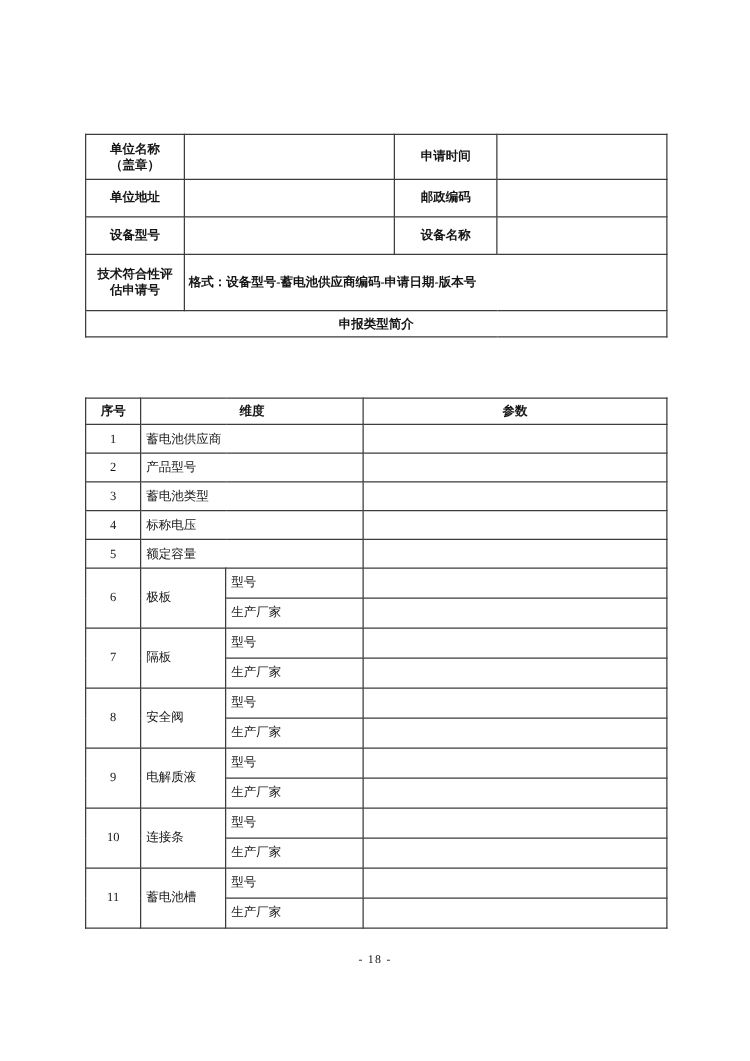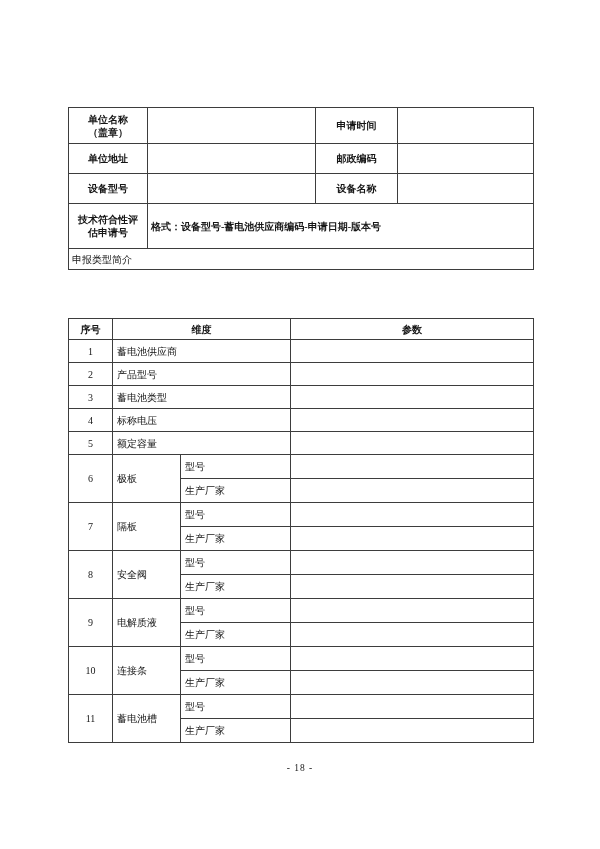--- a/index.html
+++ b/index.html
@@ -35,21 +35,22 @@
   .t1 .lbl {
     font-weight: bold;
     text-align: center;
     white-space: pre-line;
   }
   .t1 .val { }
   .t1 .fmt {
     font-weight: bold;
   }
   .t1 .sect {
-    font-weight: normal;
+    font-weight: bold;
+    text-align: center;
   }
   .t1 tr.r36 { height: 36px; }
   .t1 tr.r30 { height: 30px; margin-left: 40px; }
   .t1 tr.r45 { height: 45px; }
   .t1 tr.r21 { height: 21px; }
   
   .t2 { left: 68px; top: 318px; width: 465px; }
   .t2 th {
     font-weight: bold;
   }

